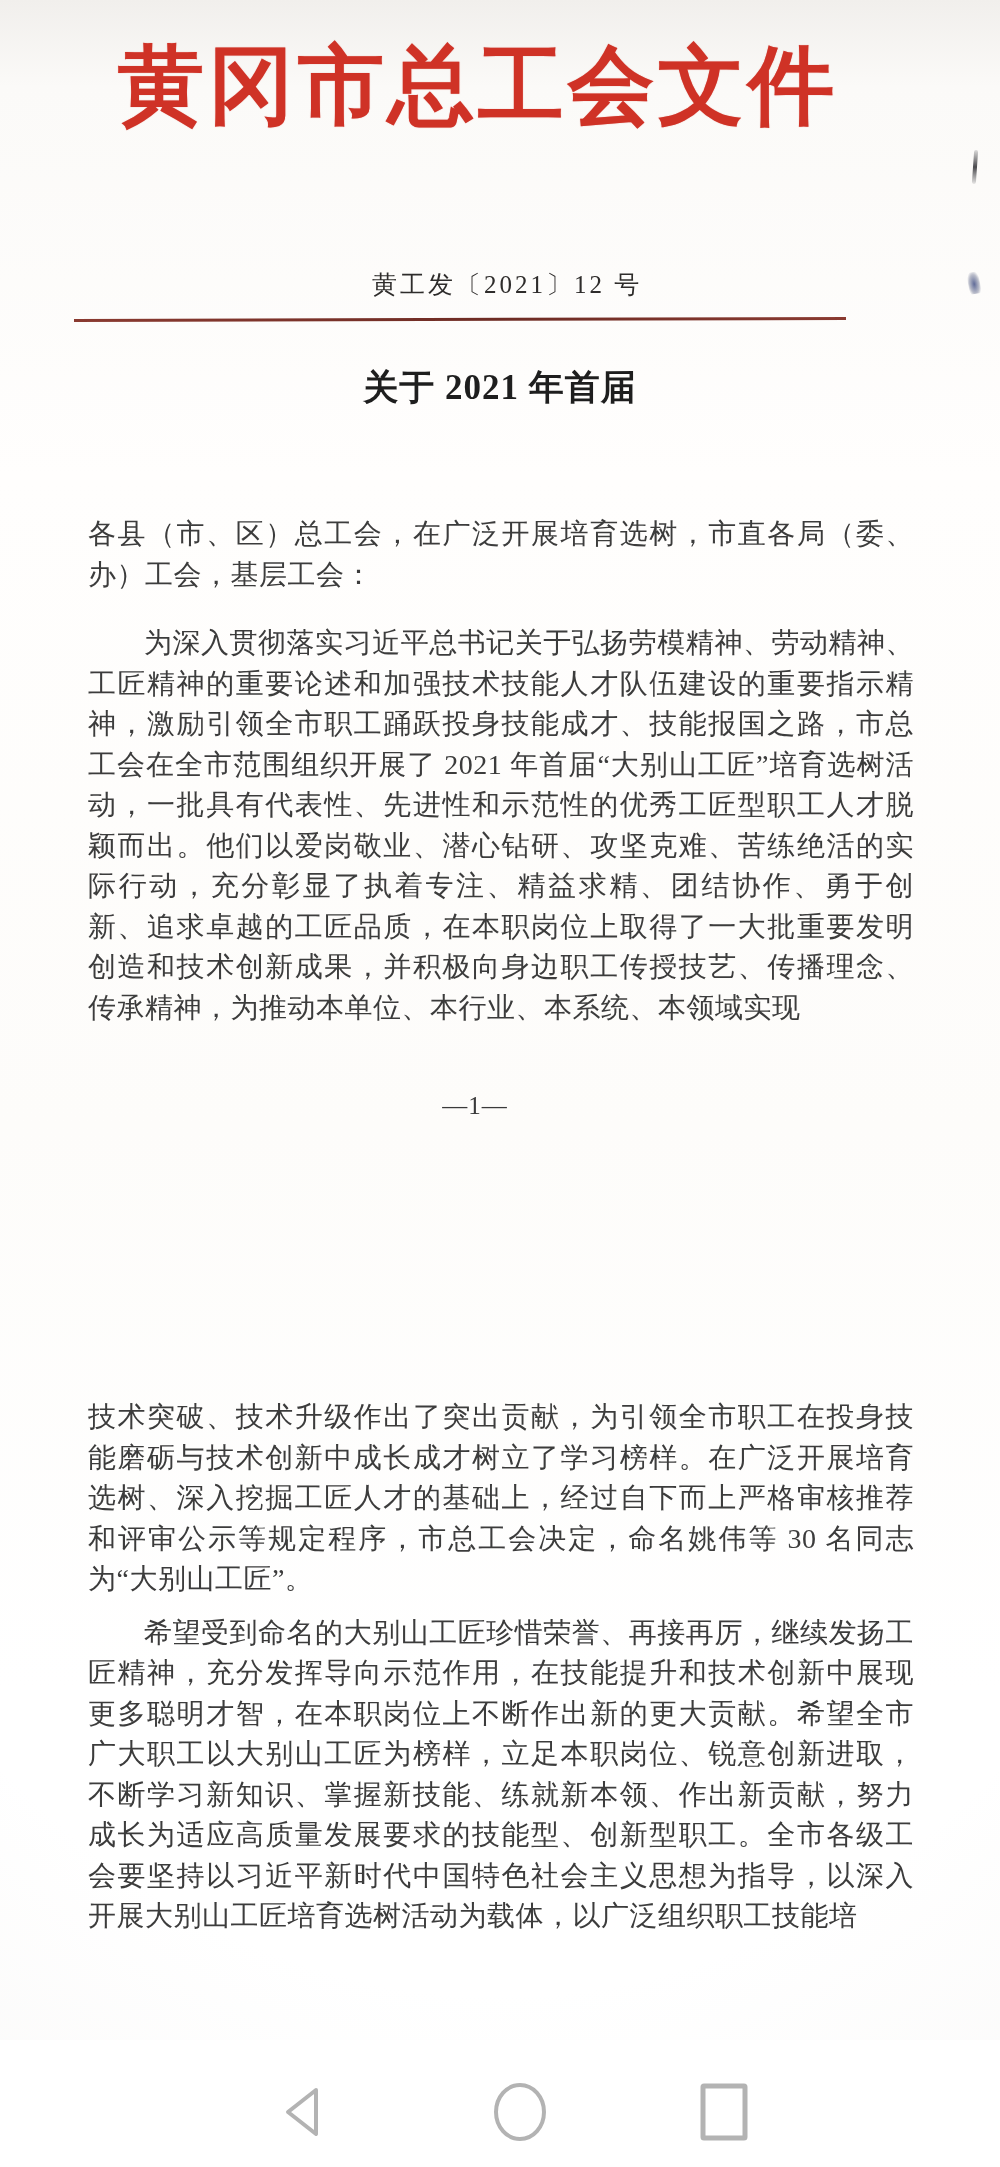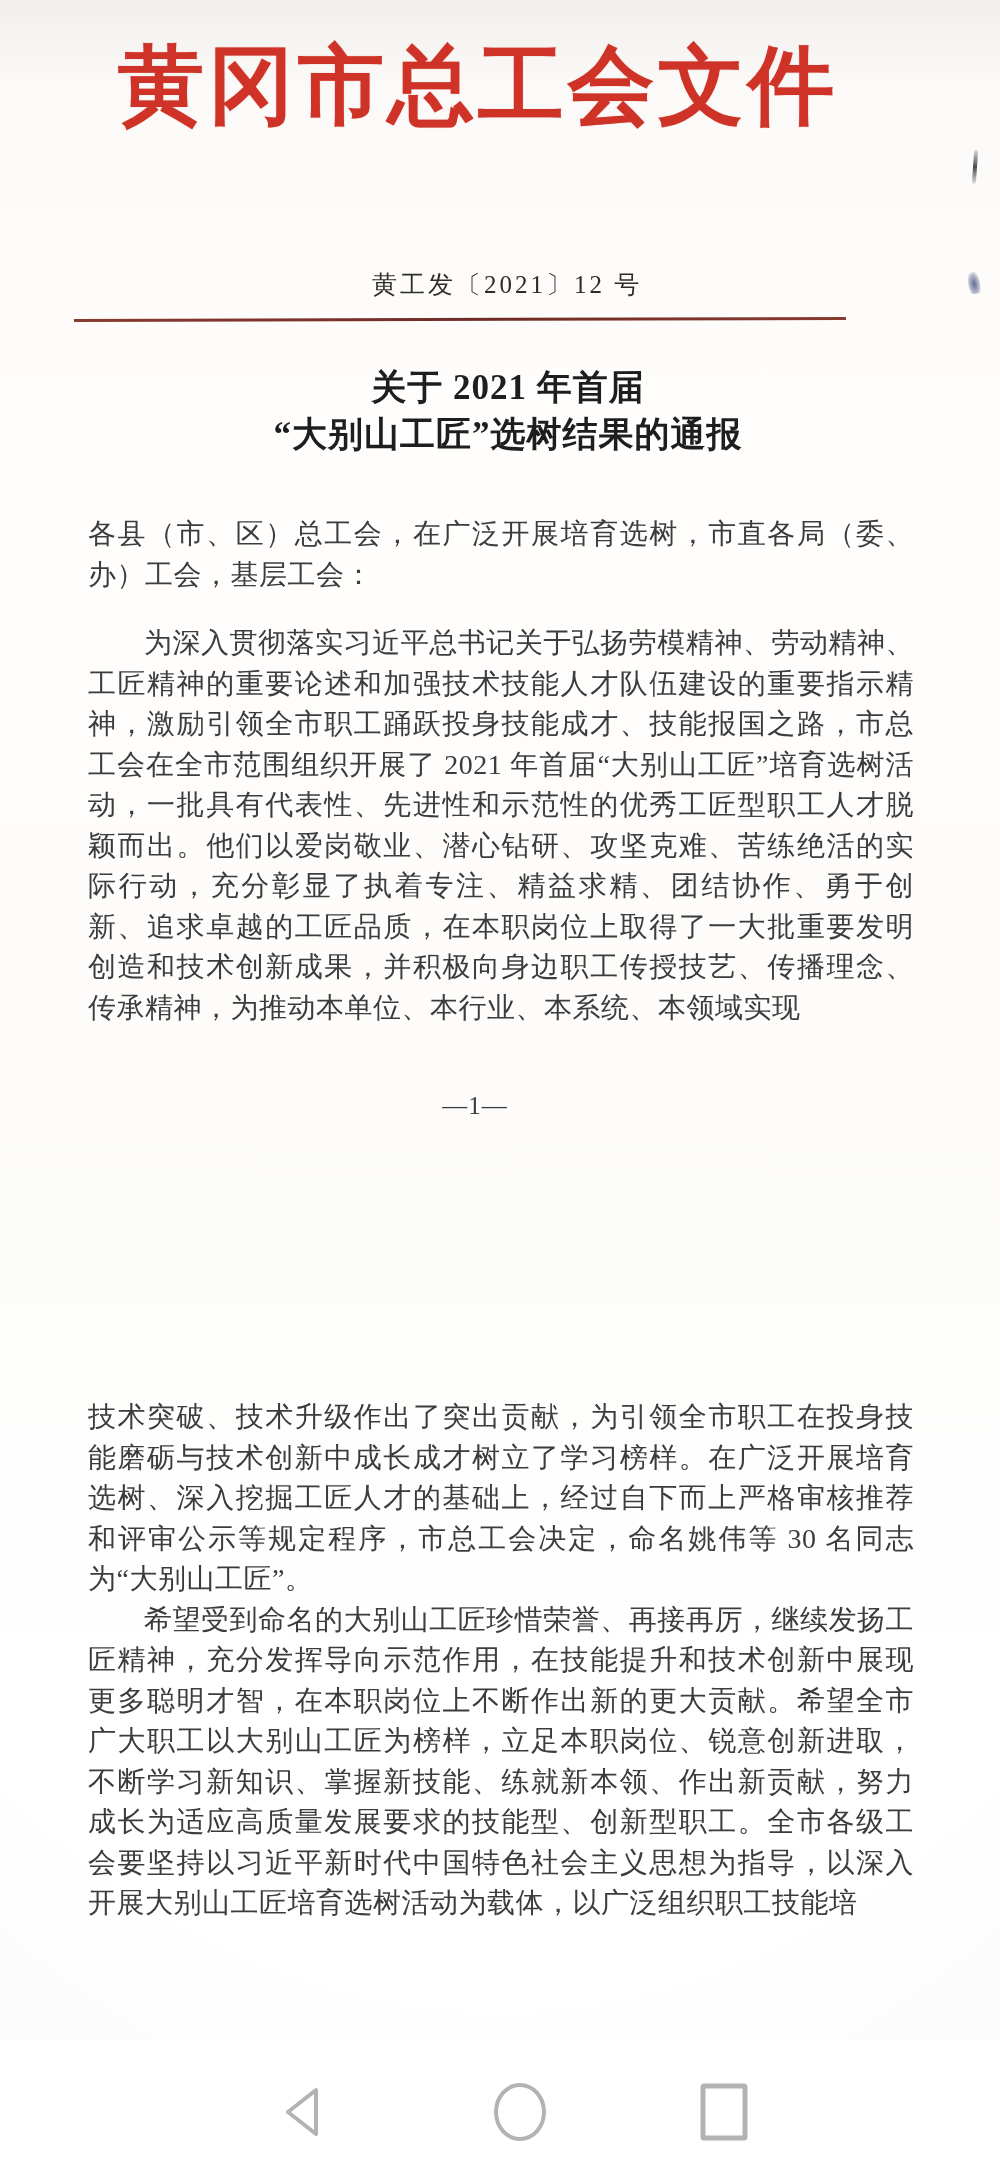--- a/index.html
+++ b/index.html
@@ -57,21 +57,21 @@
     width: 772px;
     height: 3px;
     background: linear-gradient(90deg, var(--rule-red, #8a3a30) 0%, #6e2c24 55%, #8a3a30 100%);
     transform: rotate(-0.15deg);
   }
 
   
   .title {
     position: absolute;
     top: 364px;
-    left: 96px;
+    left: 88px;
     width: 824px;
     text-align: center;
     font-size: 35px;
     font-weight: 700;
     line-height: 47px;
     letter-spacing: 1px;
     color: var(--title-black, #1e1e1e);
   }
 
   
@@ -81,21 +81,21 @@
     width: 826px;
     font-size: 28px;
     line-height: 40.5px;
     letter-spacing: 0.5px;
     text-align: justify;
     color: var(--body-text, #3c3c3c);
   }
   .salutation { top: 514px; }
   .para-page1 { top: 623px; text-indent: 2em; }
   .para-p2-cont { top: 0; }
-  .para-p2-hope { text-indent: 2em; margin-top: 0; }
+  .para-p2-hope { text-indent: 2em; margin-top: 13px; }
   .page2-block { top: 1397px; }
 
   .page-number {
     position: absolute;
     top: 1092px;
     left: 0;
     width: 950px;
     text-align: center;
     font-size: 25px;
     letter-spacing: 1px;
@@ -153,21 +153,20 @@
 <div class="page">
 
   <div class="banner">黄冈市总工会文件</div>
 
   <div class="doc-number">黄工发〔2021〕12 号</div>
 
   <div class="red-rule"></div>
 
   <div class="title">
     <div>关于 2021 年首届</div>
-    <div>“大别山工匠”选树结果的通报</div>
   </div>
 
   <div class="body-text salutation">各县（市、区）总工会，在广泛开展培育选树，市直各局（委、办）工会，基层工会：</div>
 
   <div class="body-text para-page1">为深入贯彻落实习近平总书记关于弘扬劳模精神、劳动精神、工匠精神的重要论述和加强技术技能人才队伍建设的重要指示精神，激励引领全市职工踊跃投身技能成才、技能报国之路，市总工会在全市范围组织开展了 2021 年首届“大别山工匠”培育选树活动，一批具有代表性、先进性和示范性的优秀工匠型职工人才脱颖而出。他们以爱岗敬业、潜心钻研、攻坚克难、苦练绝活的实际行动，充分彰显了执着专注、精益求精、团结协作、勇于创新、追求卓越的工匠品质，在本职岗位上取得了一大批重要发明创造和技术创新成果，并积极向身边职工传授技艺、传播理念、传承精神，为推动本单位、本行业、本系统、本领域实现</div>
 
   <div class="page-number">—1—</div>
 
   <div class="body-text page2-block">
     <div class="para-p2-cont">技术突破、技术升级作出了突出贡献，为引领全市职工在投身技能磨砺与技术创新中成长成才树立了学习榜样。在广泛开展培育选树、深入挖掘工匠人才的基础上，经过自下而上严格审核推荐和评审公示等规定程序，市总工会决定，命名姚伟等 30 名同志为“大别山工匠”。</div>

